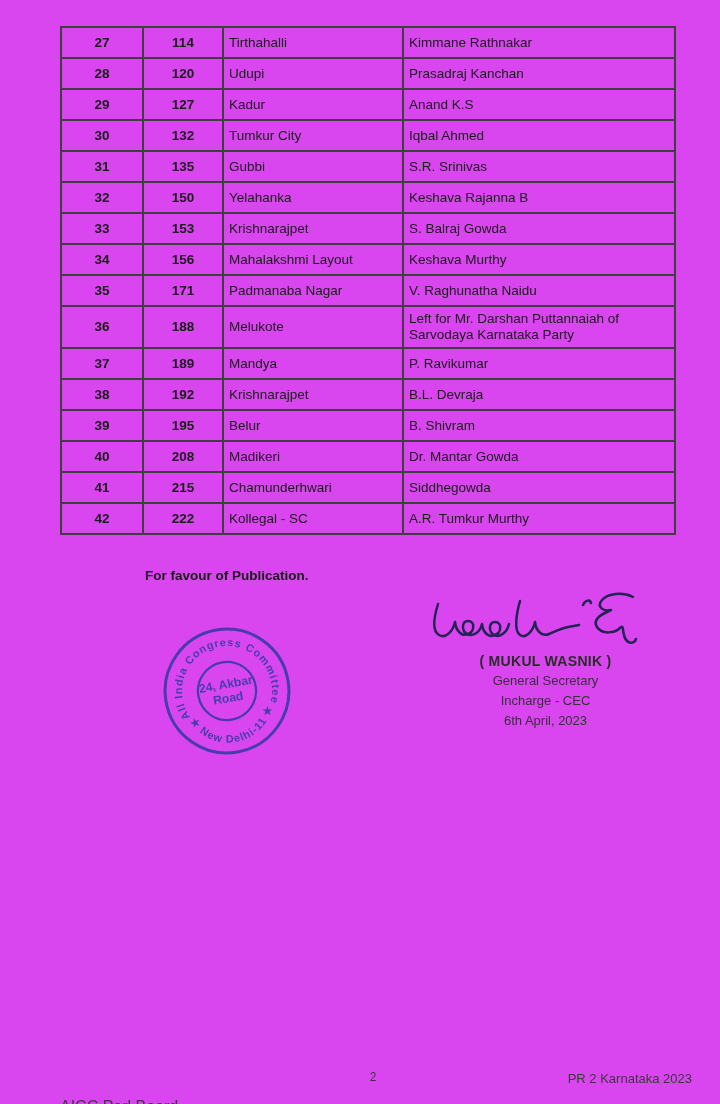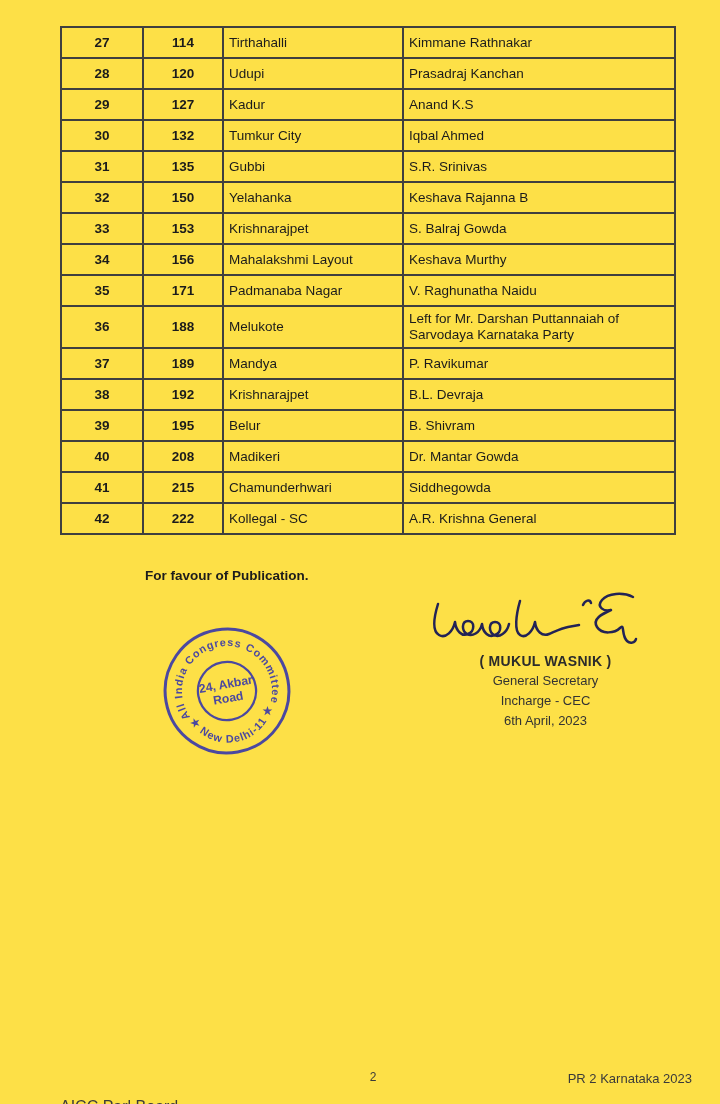--- a/index.html
+++ b/index.html
@@ -1,19 +1,19 @@
 <!DOCTYPE html>
 <html><head>
 <meta charset="utf-8">
 <style>
   html,body{margin:0;padding:0;background:#ffffff;}
   .page{
     position:relative;
     width:720px;height:1104px;
-    background:#fde047;
+    background:#d946ef;
     font-family:"Liberation Sans", sans-serif;
     color:#1d1d1d;
     overflow:hidden;
   }
   
   table.list{
     position:absolute; left:60px; top:26px;
     width:614px;
     border-collapse:collapse;
     table-layout:fixed;
@@ -166,21 +166,21 @@
           <td class="num">41</td>
           <td class="num">215</td>
           <td class="txt">Chamunderhwari</td>
           <td class="txt">Siddhegowda</td>
         </tr>
 
         <tr>
           <td class="num">42</td>
           <td class="num">222</td>
           <td class="txt">Kollegal - SC</td>
-          <td class="txt">A.R. Krishna General</td>
+          <td class="txt">A.R. Tumkur Murthy</td>
         </tr>
       </tbody>
   </table>
 
   <div class="pub-note">For favour of Publication.</div>
 
   <svg class="stamp" viewBox="0 0 160 160">
     <g transform="rotate(-10 80 80)">
       <circle cx="80" cy="80" r="66" fill="none" stroke-width="3.2" stroke="#3c3ca8"></circle>
       <circle cx="80" cy="80" r="31" fill="none" stroke-width="2.4" stroke="#3c3ca8"></circle>

